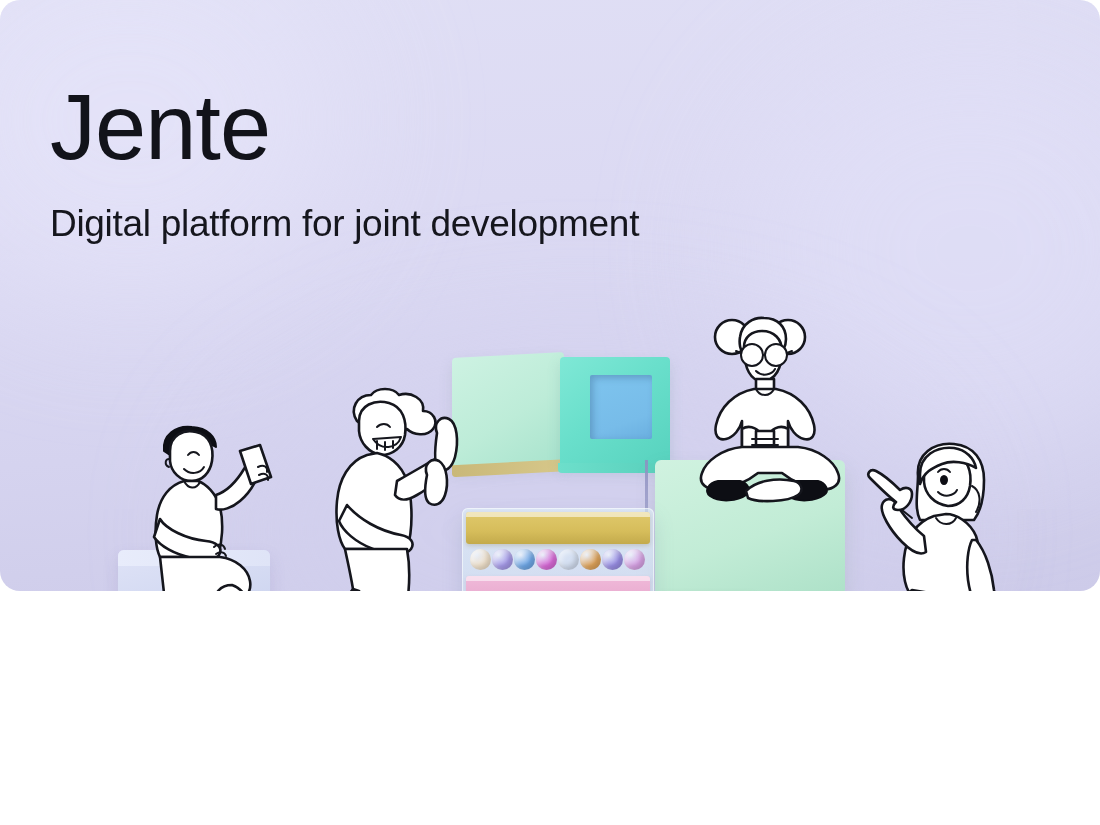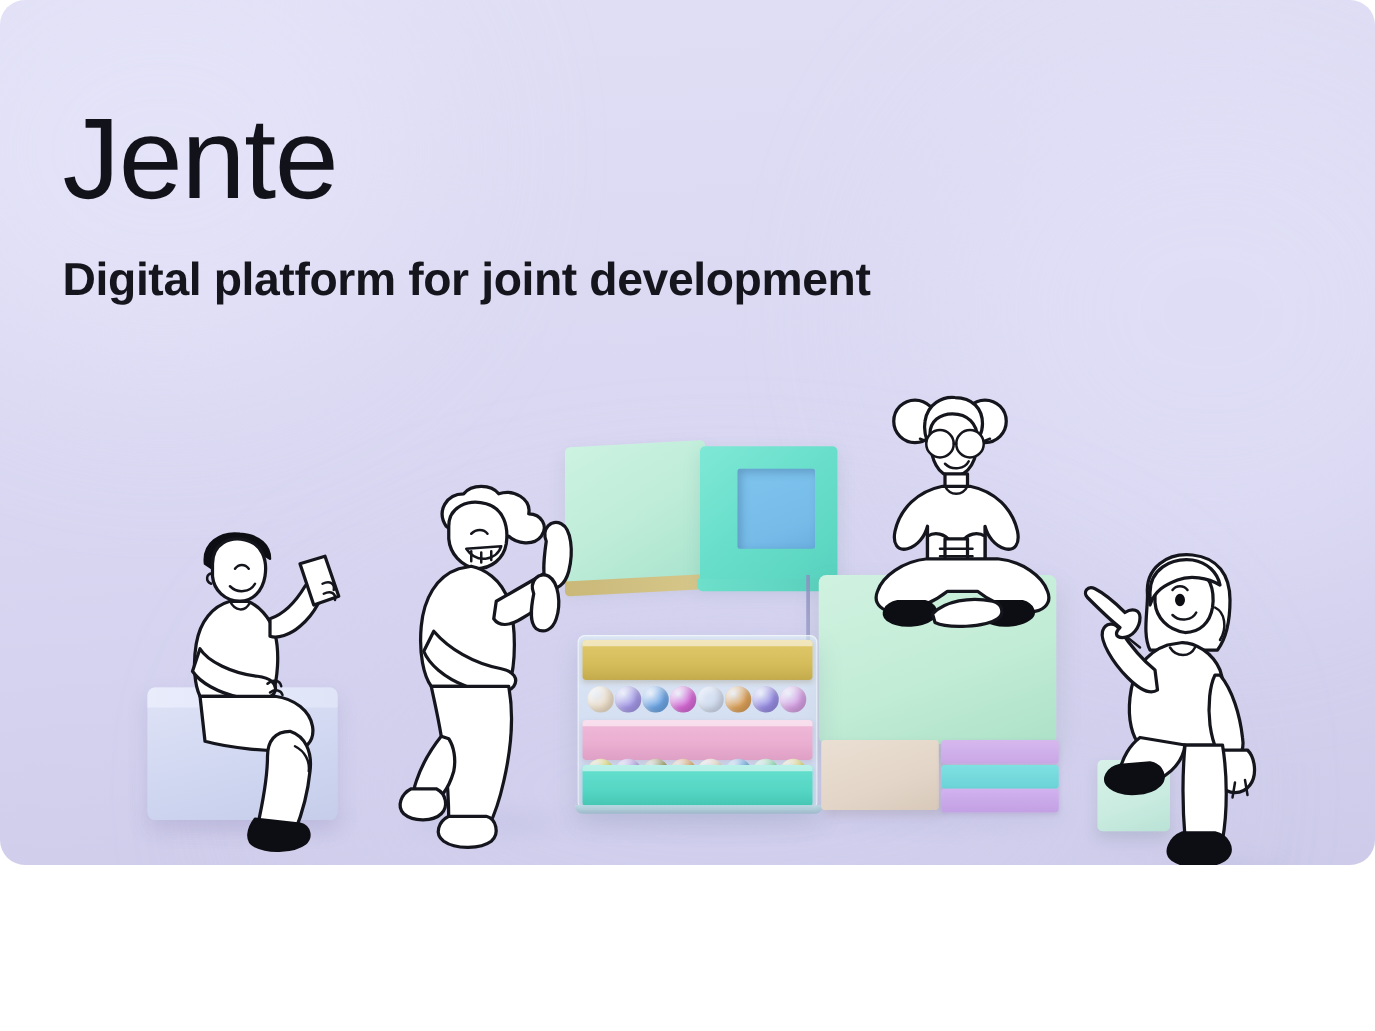--- a/index.html
+++ b/index.html
@@ -1,39 +1,39 @@
 <!DOCTYPE html>
 <html><head>
 <meta charset="utf-8">
 <style>
   html,body{margin:0;padding:0;background:#ffffff;}
   body{width:1100px;height:825px;overflow:hidden;font-family:"Liberation Sans",sans-serif;}
 
   #poster{
     position:relative;
-    width:1100px;height:692px;
+    width:1100px;height:591px;
     border-radius:20px;
     overflow:hidden;
     background:linear-gradient(175deg,#e0dff5 0%,#dcdaf3 35%,#d5d3ef 68%,#cdcbe9 100%);
   }
 
   
   .blob{position:absolute;border-radius:50%;filter:blur(70px);opacity:.55;pointer-events:none;}
   .blob.b1{left:-80px;top:-60px;width:420px;height:360px;background:#e8e7fb;}
   .blob.b2{right:-100px;top:40px;width:460px;height:420px;background:#e3e2f9;}
   .blob.b3{left:230px;bottom:-120px;width:700px;height:360px;background:#d2d0ee;}
 
   
   .text-block{position:absolute;left:50px;top:82px;width:820px;}
   .title{
     font-size:92px;line-height:.98;font-weight:300;letter-spacing:-1px;
     color:#12131a;margin:0;
   }
   .subtitle{
-    margin:26px 0 0 0;font-size:37px;line-height:1.42;font-weight:700;
+    margin:26px 0 0 0;font-size:37px;line-height:1.42;font-weight:400;
     color:#15161d;letter-spacing:-.3px;max-width:740px;
   }
 
   
   .scene{position:absolute;left:0;top:300px;width:1100px;height:420px;}
 
   .shadow{
     position:absolute;border-radius:50%;background:#b9b6dc;
     filter:blur(9px);opacity:.42;
   }

